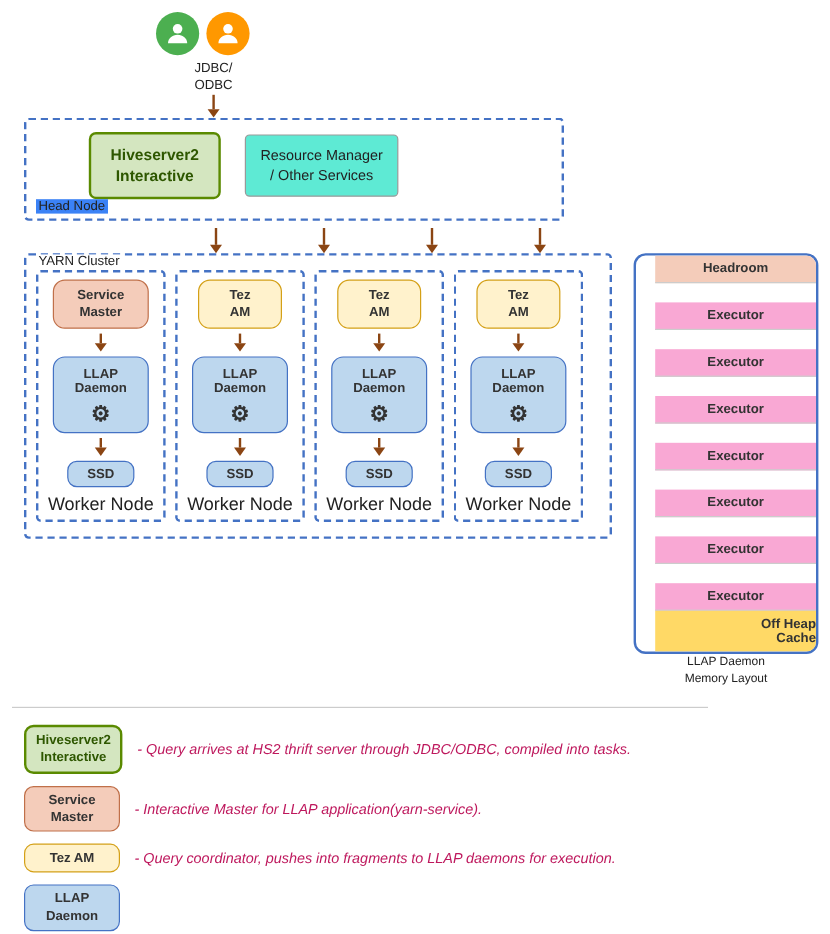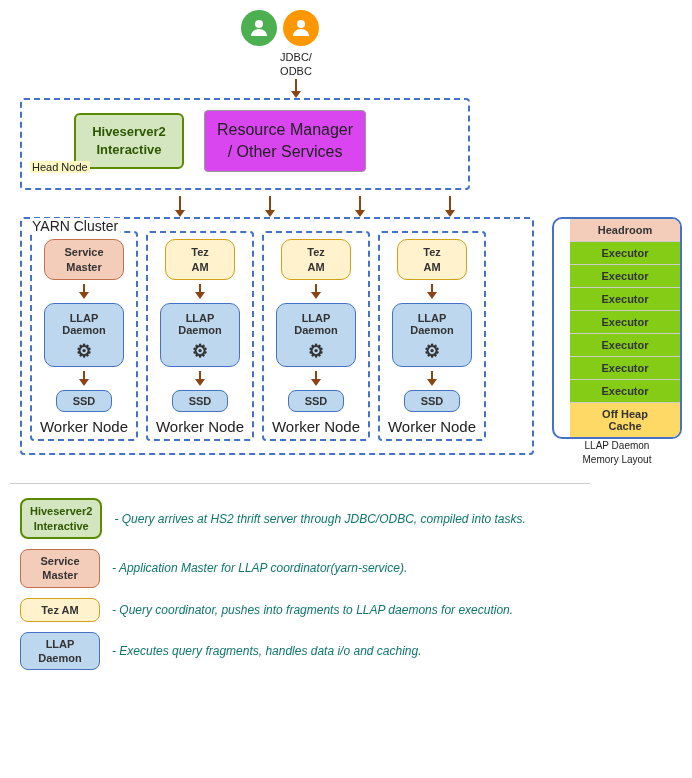--- a/index.html
+++ b/index.html
@@ -41,26 +41,26 @@
       border-radius: 6px;
       padding: 8px 12px;
       text-align: center;
       font-weight: bold;
       font-size: 13px;
       color: #2e5700;
       min-width: 110px;
       line-height: 1.4;
     }
     .resource-manager-box {
-      background: #d946ef;
+      background: #5eead4;
       border: 1px solid #999;
       border-radius: 4px;
       padding: 8px 12px;
       text-align: center;
-      font-size: 16px;
+      font-size: 12px;
       color: #222;
       min-width: 120px;
       line-height: 1.4;
     }
     
     .worker-node-box {
       border: 2px dashed #4472C4;
       border-radius: 4px;
       padding: 6px 6px 4px 6px;
       display: flex;
@@ -127,35 +127,35 @@
       padding: 4px 16px;
       text-align: center;
       font-size: 11px;
       font-weight: bold;
       color: #333;
     }
     .llap-memory-box {
       border: 2px solid #4472C4;
       border-radius: 10px;
       overflow: hidden;
-      width: 130px;
+      width: 154px;
       padding-left: 16px;
     }
     .memory-row {
       padding: 5px 0;
       text-align: center;
       font-size: 11px;
       font-weight: bold;
       color: #333;
       border-bottom: 1px solid #ccc;
     }
     .memory-row:last-child { border-bottom: none; }
     .memory-headroom { background: #F4CCBA; }
-    .memory-executor { background: #84cc16; }
-    .memory-offheap { background: #FFD966; }
+    .memory-executor { background: #f9a8d4; margin-top: 16px; }
+    .memory-offheap { background: #FFD966; text-align: right; }
     .llap-memory-label {
       font-size: 10px;
       text-align: center;
       margin-top: 0;
       color: #222;
       line-height: 1.4;
     }
 
     
     .legend-section {
@@ -194,21 +194,21 @@
       border: 1.5px solid #D4A017;
       color: #333;
     }
     .legend-llap {
       background: #BDD7EE;
       border: 1.5px solid #4472C4;
       color: #333;
     }
     .legend-text {
       font-size: 12px;
-      color: #0f766e;
+      color: #be185d;
       font-style: italic;
     }
 
     .divider-line {
       border: none;
       border-top: 1px solid #ccc;
       margin: 8px 0;
       width: 580px;
     }
 
@@ -229,21 +229,21 @@
       border-right: 5px solid transparent;
       border-top: 7px solid #8B4513;
     }
 
   </style>
 </head>
 <body>
 
 <div class="diagram-container">
 
-  <div style="margin-left: 100px; display:flex; flex-direction:column; align-items:center; width:320px;">
+  <div style="margin-left: 100px; display:flex; flex-direction:column; align-items:flex-start; width:320px;">
     <div class="user-icons" style="margin-left:20px;">
 
       <div class="user-circle user-circle-green">
         <svg class="user-icon-svg" viewBox="0 0 24 24" fill="white">
           <circle cx="12" cy="8" r="4"></circle>
           <path d="M4 20c0-4 3.6-7 8-7s8 3 8 7" fill="white"></path>
         </svg>
       </div>
 
       <div class="user-circle user-circle-orange">
@@ -257,21 +257,21 @@
     <div style="margin-left:52px; margin-top:2px; display:flex; flex-direction:column; align-items:center;">
       <div style="font-size:11px; text-align:center; line-height:1.3;">JDBC/<br>ODBC</div>
       <div class="brown-arrow-down">
         <div class="brown-line" style="height:12px;"></div>
         <div class="brown-arrowhead"></div>
       </div>
     </div>
   </div>
 
   <div style="margin-left: 10px; position:relative; width:450px; border: 2px dashed #4472C4; border-radius:4px; padding: 10px 12px 16px 12px; margin-bottom:6px;">
-    <div style="position:absolute; bottom: 15px; left:8px; font-size:11px; background:#fef9c3; padding:0 2px;">Head Node</div>
+    <div style="position:absolute; bottom: 4px; left:8px; font-size:11px; background:#3b82f6; padding:0 2px;">Head Node</div>
     <div style="display:flex; align-items:center; gap:20px; margin-left: 40px;">
 
       <div class="hiveserver2-box">
         Hiveserver2<br>Interactive
       </div>
 
       <div class="resource-manager-box">
         Resource Manager<br>/ Other Services
       </div>
     </div>
@@ -296,21 +296,21 @@
 
     <div class="brown-arrow-down">
       <div class="brown-line" style="height:14px;"></div>
       <div class="brown-arrowhead"></div>
     </div>
   </div>
 
   <div style="display:flex; align-items:flex-start; position:relative; margin-left:10px;">
 
     <div style="border: 2px dashed #4472C4; border-radius:4px; padding: 8px 8px 12px 8px; position:relative; width:520px;">
-      <div style="position:absolute; top:-1px; left:8px; font-size:14px; background:#fff; padding:0 2px;">YARN Cluster</div>
+      <div style="position:absolute; top:-1px; left:8px; font-size:11px; background:#fff; padding:0 2px;">YARN Cluster</div>
       <div style="display:flex; gap:8px; margin-top:4px;">
 
         <div class="worker-node-box">
           <div class="service-master-box">Service<br>Master</div>
           <div class="brown-arrow-down">
             <div class="brown-line" style="height:8px;"></div>
             <div class="brown-arrowhead"></div>
           </div>
           <div class="llap-daemon-box">
             <span>LLAP<br>Daemon</span>
@@ -401,27 +401,26 @@
 
   <div class="legend-section">
 
     <div class="legend-item">
       <div class="legend-box legend-hiveserver2">Hiveserver2<br>Interactive</div>
       <div class="legend-text">- Query arrives  at HS2 thrift server through JDBC/ODBC, compiled into tasks.</div>
     </div>
 
     <div class="legend-item">
       <div class="legend-box legend-service-master">Service<br>Master</div>
-      <div class="legend-text">- Application Master for LLAP coordinator(yarn-service).</div>
+      <div class="legend-text">- Interactive Master for LLAP application(yarn-service).</div>
     </div>
 
     <div class="legend-item">
       <div class="legend-box legend-tez-am">Tez AM</div>
       <div class="legend-text">- Query coordinator, pushes into fragments to LLAP daemons for execution.</div>
     </div>
 
     <div class="legend-item">
       <div class="legend-box legend-llap">LLAP<br>Daemon</div>
-      <div class="legend-text">- Executes query fragments, handles data i/o and caching.</div>
     </div>
   </div>
 
 </div>
 
 </body></html>

